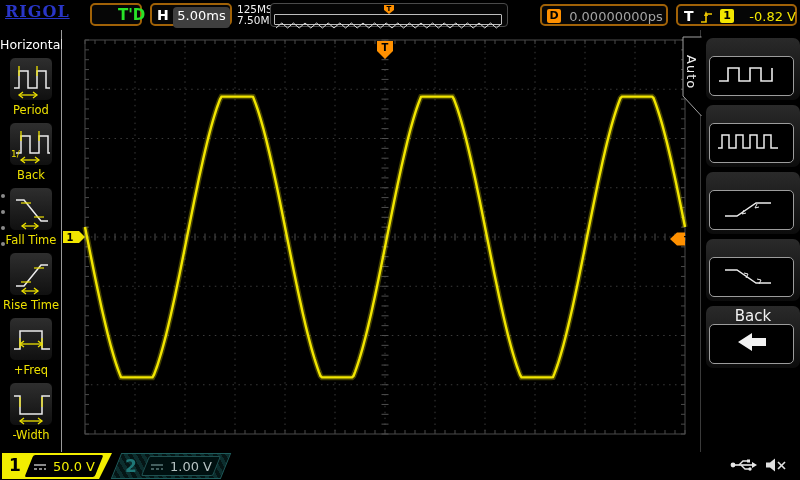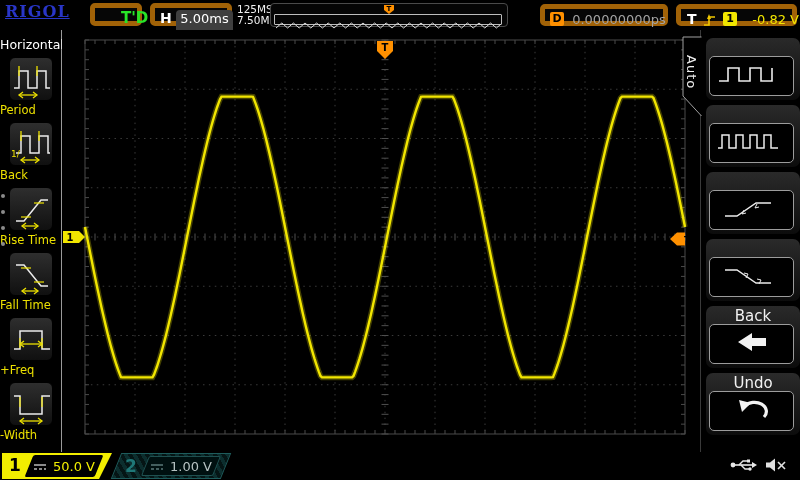--- a/index.html
+++ b/index.html
@@ -3,26 +3,26 @@
 <meta charset="utf-8">
 <style>
   html,body{margin:0;padding:0;background:#000;}
   *{box-sizing:border-box;font-family:"DejaVu Sans","Liberation Sans",sans-serif;}
   .screen{position:relative;width:800px;height:480px;background:#000;overflow:hidden;}
 
   
   .topbar{position:absolute;left:0;top:0;width:800px;height:30px;background:#000;}
   .logo{position:absolute;left:5px;top:2px;font-family:"DejaVu Serif","Liberation Serif",serif;
         font-weight:bold;font-size:16px;color:#2936c8;letter-spacing:1px;text-decoration:underline;}
-  .tbox-frame{position:absolute;background:#060606;border:5px solid #a16207;border-radius:5px;padding-left:26px;}
+  .tbox-frame{position:absolute;background:#060606;border:2px solid #a16207;border-radius:5px;padding-left:26px;}
   .trig-status{left:90px;top:3px;width:52px;height:23px;text-align:center;line-height:21px;
         color:#28e428;font-weight:bold;font-size:15px;}
   .hbox{left:150px;top:3px;width:82px;height:23px;}
   .hletter{position:absolute;left:5px;top:2px;color:#fff;font-weight:bold;font-size:14px;}
-  .hval{position:absolute;left:21px;top:2px;width:57px;height:32px;background:#3f3f3f;border-radius:4px;
+  .hval{position:absolute;left:21px;top:2px;width:57px;height:21px;background:#3f3f3f;border-radius:4px;
         color:#fff;font-size:13px;text-align:center;line-height:17px;}
   .rates{position:absolute;left:237px;top:4px;color:#f0f0f0;font-size:10.5px;line-height:11px;white-space:nowrap;}
   .membar{position:absolute;left:270px;top:3px;width:238px;height:24px;border:1px solid #4a4a4a;border-radius:4px;background:#050505;}
   .meminner{position:absolute;left:3px;top:10px;width:228px;height:11px;border:1px solid #bdbdbd;border-radius:1px;}
   .memflag{position:absolute;left:50%;top:1px;width:10px;height:9px;margin-left:-5px;background:#ff9000;
         color:#000;font-size:7px;font-weight:bold;text-align:center;line-height:8px;
         clip-path:polygon(0 0,100% 0,100% 55%,50% 100%,0 55%);}
   .dbox{left:540px;top:4px;width:128px;height:22px;}
   .dbadge{position:absolute;left:5px;top:3px;width:14px;height:14px;background:#ff9000;border-radius:2px;
         color:#000;font-weight:bold;font-size:11px;text-align:center;line-height:14px;}
@@ -30,21 +30,21 @@
   .trgbox{left:676px;top:4px;width:121px;height:22px;}
   .tletter{position:absolute;left:6px;top:2px;color:#fff;font-weight:bold;font-size:14px;}
   .edgeglyph{position:absolute;left:22px;top:3px;}
   .srcbadge{position:absolute;left:42px;top:3px;width:14px;height:14px;background:#f2e600;border-radius:2px;
         color:#000;font-weight:bold;font-size:11px;text-align:center;line-height:14px;}
   .tlevel{position:absolute;left:60px;top:2px;width:58px;color:#f2e600;font-size:13px;text-align:right;line-height:17px;}
 
   
   .lmenu{position:absolute;left:0;top:30px;width:62px;height:422px;background:#000;border-right:1px solid #9a9a9a;}
   .lmenu-title{color:#fff;font-size:12.5px;text-align:center;padding-top:7px;height:26px;}
-  .lmenu-item{position:relative;height:65px;text-align:left;cursor:pointer;}
+  .lmenu-item{position:relative;height:65px;text-align:center;cursor:pointer;}
   .tile{position:absolute;left:9px;top:1px;width:44px;height:44px;border-radius:6px;
         background:linear-gradient(#2e2e2e,#101010);border:1px solid #000;}
   .llabel{position:absolute;left:0;top:47px;width:62px;color:#ece000;font-size:11.5px;}
   .dots{position:absolute;left:1px;top:152px;}
   .dot{display:block;width:4px;height:4px;border-radius:50%;background:#8a8a8a;margin:12px 0;}
 
   
   .plot{position:absolute;left:62px;top:30px;width:638px;height:422px;background:#000;}
 
   
@@ -141,39 +141,39 @@
    <line x1="11" y1="8" x2="11" y2="18" stroke="#ece000" stroke-width="1.3"></line>
    <line x1="29" y1="8" x2="29" y2="18" stroke="#ece000" stroke-width="1.3"></line>
    <line x1="11" y1="37" x2="29" y2="37" stroke="#ece000" stroke-width="1.3"></line>
  <polyline points="15,34 11,37 15,40" fill="none" stroke="#ece000" stroke-width="1.3"></polyline>
  <polyline points="25,34 29,37 25,40" fill="none" stroke="#ece000" stroke-width="1.3"></polyline>
             </svg></div>
                  <div class="llabel">Back</div>
         </div>
         <div class="lmenu-item">
           <div class="tile"><svg width="44" height="44">
+   <path d="M6 12 h8 l17 21 h7" fill="none" stroke="#ececec" stroke-width="1.5"></path>
+   <line x1="11" y1="15" x2="21" y2="15" stroke="#ece000" stroke-width="1.2"></line>
+   <line x1="24" y1="29" x2="34" y2="29" stroke="#ece000" stroke-width="1.2"></line>
+   <line x1="12" y1="38" x2="28" y2="38" stroke="#ece000" stroke-width="1.3"></line>
+ <polyline points="16,35 12,38 16,41" fill="none" stroke="#ece000" stroke-width="1.3"></polyline>
+ <polyline points="24,35 28,38 24,41" fill="none" stroke="#ece000" stroke-width="1.3"></polyline>
+            </svg></div>
+                 <div class="llabel">Fall Time</div>
+        </div>
+        <div class="lmenu-item">
+          <div class="tile"><svg width="44" height="44">
    <path d="M6 33 h8 l17 -21 h7" fill="none" stroke="#ececec" stroke-width="1.5"></path>
    <line x1="11" y1="29" x2="21" y2="29" stroke="#ece000" stroke-width="1.2"></line>
    <line x1="24" y1="15" x2="34" y2="15" stroke="#ece000" stroke-width="1.2"></line>
    <line x1="12" y1="38" x2="28" y2="38" stroke="#ece000" stroke-width="1.3"></line>
  <polyline points="16,35 12,38 16,41" fill="none" stroke="#ece000" stroke-width="1.3"></polyline>
  <polyline points="24,35 28,38 24,41" fill="none" stroke="#ece000" stroke-width="1.3"></polyline>
             </svg></div>
                  <div class="llabel">Rise Time</div>
-        </div>
-        <div class="lmenu-item">
-          <div class="tile"><svg width="44" height="44">
-   <path d="M6 12 h8 l17 21 h7" fill="none" stroke="#ececec" stroke-width="1.5"></path>
-   <line x1="11" y1="15" x2="21" y2="15" stroke="#ece000" stroke-width="1.2"></line>
-   <line x1="24" y1="29" x2="34" y2="29" stroke="#ece000" stroke-width="1.2"></line>
-   <line x1="12" y1="38" x2="28" y2="38" stroke="#ece000" stroke-width="1.3"></line>
- <polyline points="16,35 12,38 16,41" fill="none" stroke="#ece000" stroke-width="1.3"></polyline>
- <polyline points="24,35 28,38 24,41" fill="none" stroke="#ece000" stroke-width="1.3"></polyline>
-            </svg></div>
-                 <div class="llabel">Fall Time</div>
         </div>
         <div class="lmenu-item">
           <div class="tile"><svg width="44" height="44">
    <path d="M4 31 h6 V13 h22 v18 h8" fill="none" stroke="#ececec" stroke-width="1.5"></path>
    <line x1="10" y1="20" x2="10" y2="30" stroke="#ece000" stroke-width="1.2"></line>
    <line x1="32" y1="20" x2="32" y2="30" stroke="#ece000" stroke-width="1.2"></line>
    <line x1="10" y1="26" x2="32" y2="26" stroke="#ece000" stroke-width="1.3"></line>
  <polyline points="14,23 10,26 14,29" fill="none" stroke="#ece000" stroke-width="1.3"></polyline>
  <polyline points="28,23 32,26 28,29" fill="none" stroke="#ece000" stroke-width="1.3"></polyline>
             </svg></div>
@@ -582,29 +582,20 @@
           </div>
         </div>
         <div class="rslot">
           <div class="rlabel">Back</div>
           <div class="rbtn">
           <span><svg width="74" height="26">
    <polygon points="23,13 37,4 37,9 51,9 51,17 37,17 37,22" fill="#f2f2f2"></polygon>
               </svg></span>
           </div>
         </div>
-        <div class="rslot">
-          <div class="rlabel">Undo</div>
-          <div class="rbtn">
-          <span><svg width="74" height="26">
-   <path d="M49 21 A11 8.5 0 1 0 30 10" fill="none" stroke="#f2f2f2" stroke-width="3.2"></path>
-   <polygon points="24,4 36,7 27,16" fill="#f2f2f2"></polygon>
-              </svg></span>
-          </div>
-        </div>
       </div>
   </aside>
 
   <footer class="botbar">
     <div id="channels">
         <div class="chtab chtab1">
           <span class="chnum1">1</span>
         <span class="chinner1">
           <span class="chcontent">
             <span><svg width="14" height="10">

